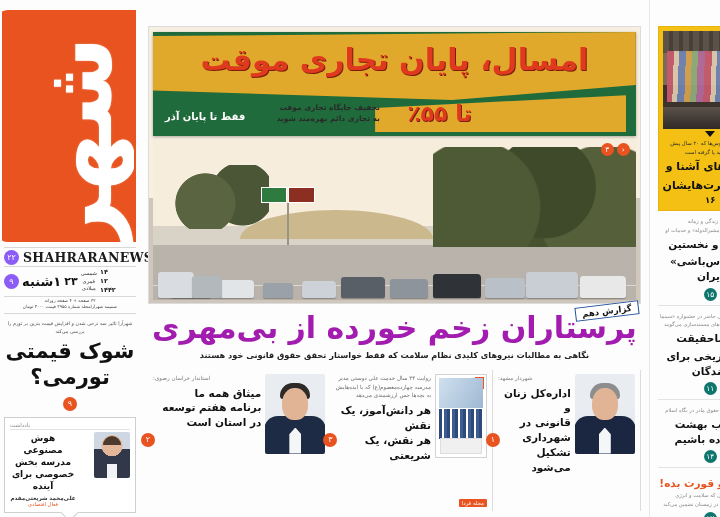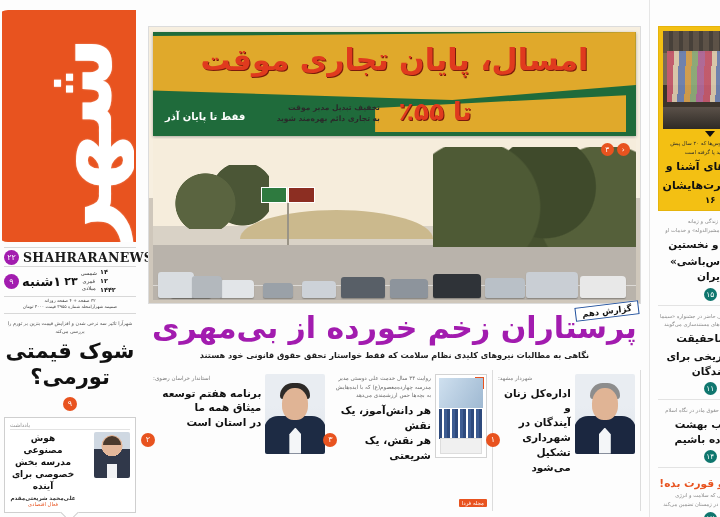--- a/index.html
+++ b/index.html
@@ -67,21 +67,21 @@
     border-top: 1px solid #d8d8d8;
     border-bottom: 1px solid #d8d8d8;
     padding: 2px 0 1px;
     display: flex;
     flex-direction: row-reverse;
     align-items: center;
     gap: 4px;
   }
   .brand-badge {
     width: 15px; height: 15px;
-    background: #a21caf;
+    background: #8b5cf6;
     border-radius: 50%;
     color: #fff;
     font-size: 8px;
     line-height: 15px;
     text-align: center;
     flex: 0 0 auto;
   }
   .brand-url {
     flex: 1;
     font-family: "DejaVu Serif", "Liberation Serif", serif;
@@ -249,21 +249,21 @@
     font-size: 30px; font-weight: bold;
     color: #e03a1e;
     text-align: center;
     letter-spacing: -1px;
     text-shadow: 1px 1px 0 #7a1b0c;
     white-space: nowrap;
   }
   .bb-pct {
     position: absolute;
     bottom: 10px; right: 34%;
-    font-size: 25px; font-weight: bold;
+    font-size: 22px; font-weight: bold;
     color: #e03a1e;
     text-shadow: 1px 1px 0 #7a1b0c;
     direction: rtl;
   }
   .bb-sub {
     position: absolute;
     bottom: 12px; right: 53%;
     font-size: 7.5px; font-weight: bold;
     line-height: 1.5; color: #2a2a2a;
     text-align: right; white-space: nowrap;
@@ -597,21 +597,21 @@
   <div class="center-col">
 
     <div class="hero">
 
       <div class="billboard">
         <div class="bb-gold"></div>
         <div class="bb-gold2"></div>
         <div class="bb-main">امسال، پایان تجاری موقت</div>
         <div class="bb-pct">تا ۵۵٪</div>
         <div class="bb-sub">
-          <div>تخفیف تبدیل مدیر موقت</div>
+          <div>تخفیف جایگاه تجاری موقت</div>
           <div>به تجاری دائم بهره‌مند شوید</div>
         </div>
         <div class="bb-right">فقط تا پایان آذر</div>
       </div>
 
       <div class="traffic">
         <div class="trees"></div>
         <div class="trees2"></div>
         <div class="hill"></div>
         <div class="sign-green"></div>
@@ -644,22 +644,22 @@
       <div class="report-stamp">گزارش دهم</div>
       <div class="main-headline">پرستاران زخم خورده از بی‌مهری</div>
       <div class="main-sub">نگاهی به مطالبات نیروهای کلیدی نظام سلامت که فقط خواستار تحقق حقوق قانونی خود هستند</div>
     </div>
 
     <div class="cards">
 
       <div class="card card-1">
         <div class="card-text">
           <div class="card-kicker">استاندار خراسان رضوی:</div>
+          <div class="card-title">میثاق همه ما</div>
           <div class="card-title">برنامه هفتم توسعه</div>
-          <div class="card-title">میثاق همه ما</div>
           <div class="card-title">در استان است</div>
         </div>
         <div class="portrait">
           <div class="suit"></div>
             <div class="hair"></div>
             <div class="face"></div>
             <div class="shirt"></div>
         </div>
         <div class="card-badge">۲</div>
       </div>
@@ -677,21 +677,21 @@
             <div class="mc-bot"></div>
         </div>
         <div class="mag-tag">مجله فردا</div>
         <div class="card-badge">۳</div>
       </div>
 
       <div class="card card-3">
         <div class="card-text">
           <div class="card-kicker">شهردار مشهد:</div>
           <div class="card-title">اداره‌کل زنان و</div>
-          <div class="card-title">آیندگان در شهرداری</div>
+          <div class="card-title">قانونی در شهرداری</div>
           <div class="card-title">تشکیل می‌شود</div>
         </div>
         <div class="portrait gray">
           <div class="suit"></div>
             <div class="hair"></div>
             <div class="face"></div>
             <div class="shirt"></div>
         </div>
         <div class="card-badge">۱</div>
       </div>

